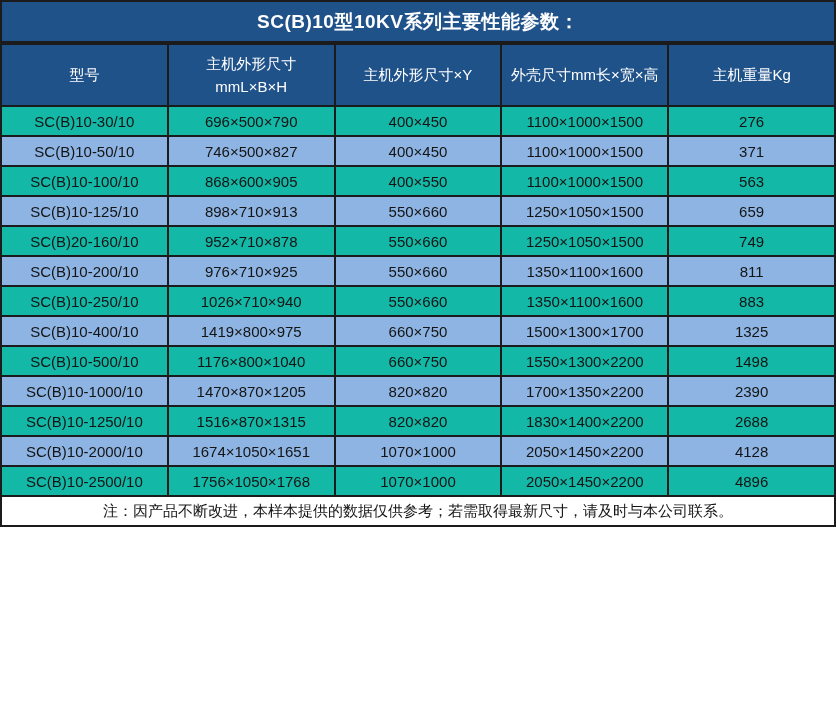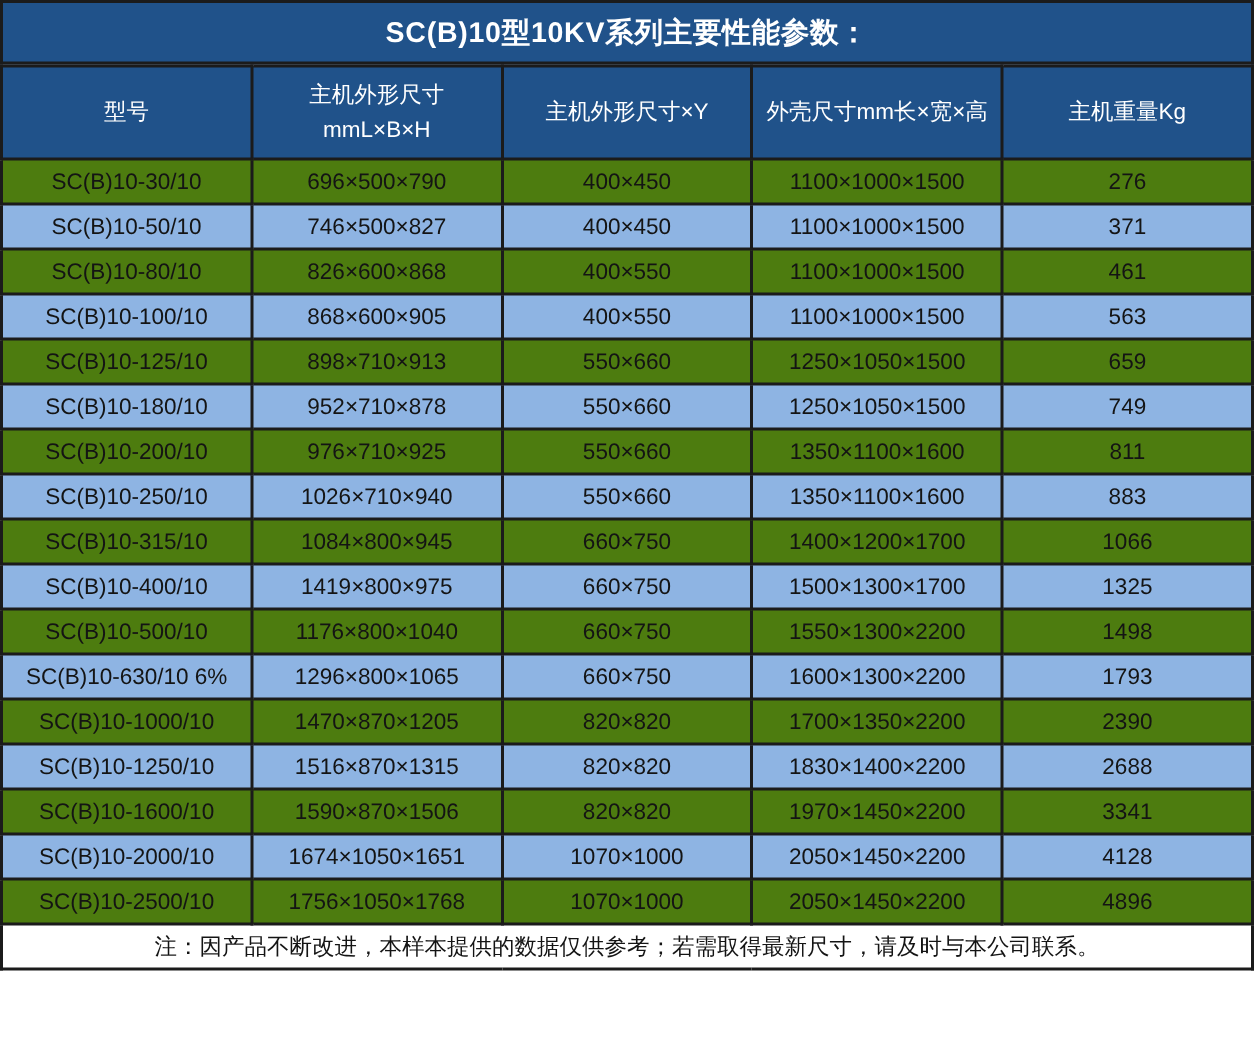--- a/index.html
+++ b/index.html
@@ -47,21 +47,21 @@
   }
   table.spec col { width: 20%; }
   thead tr { height: 62px; }
   thead th {
     background: var(--dark-blue);
     color: #ffffff;
     font-weight: normal;
     font-size: 15px;
     line-height: 1.55;
   }
-  tbody tr { height: 30px; background: #4d7c0f; }
+  tbody tr { height: 30px; background: #14b8a6; }
   tbody tr:nth-child(even) { background: var(--row-blue); }
   tbody td { color: var(--text); }
   tfoot tr { height: 30px; padding-left: 10px; }
   tfoot td {
     background: #ffffff;
     font-size: 15px;
     color: var(--text);
   }
 </style>
 </head>
@@ -100,109 +100,81 @@
           <td>276</td>
         </tr>
         <tr>
           <td>SC(B)10-50/10</td>
           <td>746×500×827</td>
           <td>400×450</td>
           <td>1100×1000×1500</td>
           <td>371</td>
         </tr>
         <tr>
-          <td>SC(B)10-80/10</td>
-          <td>826×600×868</td>
-          <td>400×550</td>
-          <td>1100×1000×1500</td>
-          <td>461</td>
-        </tr>
-        <tr>
           <td>SC(B)10-100/10</td>
           <td>868×600×905</td>
           <td>400×550</td>
           <td>1100×1000×1500</td>
           <td>563</td>
         </tr>
         <tr>
           <td>SC(B)10-125/10</td>
           <td>898×710×913</td>
           <td>550×660</td>
           <td>1250×1050×1500</td>
           <td>659</td>
         </tr>
         <tr>
-          <td>SC(B)10-180/10</td>
+          <td>SC(B)20-160/10</td>
           <td>952×710×878</td>
           <td>550×660</td>
           <td>1250×1050×1500</td>
           <td>749</td>
         </tr>
         <tr>
           <td>SC(B)10-200/10</td>
           <td>976×710×925</td>
           <td>550×660</td>
           <td>1350×1100×1600</td>
           <td>811</td>
         </tr>
         <tr>
           <td>SC(B)10-250/10</td>
           <td>1026×710×940</td>
           <td>550×660</td>
           <td>1350×1100×1600</td>
           <td>883</td>
         </tr>
         <tr>
-          <td>SC(B)10-315/10</td>
-          <td>1084×800×945</td>
-          <td>660×750</td>
-          <td>1400×1200×1700</td>
-          <td>1066</td>
-        </tr>
-        <tr>
           <td>SC(B)10-400/10</td>
           <td>1419×800×975</td>
           <td>660×750</td>
           <td>1500×1300×1700</td>
           <td>1325</td>
         </tr>
         <tr>
           <td>SC(B)10-500/10</td>
           <td>1176×800×1040</td>
           <td>660×750</td>
           <td>1550×1300×2200</td>
           <td>1498</td>
         </tr>
         <tr>
-          <td>SC(B)10-630/10 6%</td>
-          <td>1296×800×1065</td>
-          <td>660×750</td>
-          <td>1600×1300×2200</td>
-          <td>1793</td>
-        </tr>
-        <tr>
           <td>SC(B)10-1000/10</td>
           <td>1470×870×1205</td>
           <td>820×820</td>
           <td>1700×1350×2200</td>
           <td>2390</td>
         </tr>
         <tr>
           <td>SC(B)10-1250/10</td>
           <td>1516×870×1315</td>
           <td>820×820</td>
           <td>1830×1400×2200</td>
           <td>2688</td>
-        </tr>
-        <tr>
-          <td>SC(B)10-1600/10</td>
-          <td>1590×870×1506</td>
-          <td>820×820</td>
-          <td>1970×1450×2200</td>
-          <td>3341</td>
         </tr>
         <tr>
           <td>SC(B)10-2000/10</td>
           <td>1674×1050×1651</td>
           <td>1070×1000</td>
           <td>2050×1450×2200</td>
           <td>4128</td>
         </tr>
         <tr>
           <td>SC(B)10-2500/10</td>

